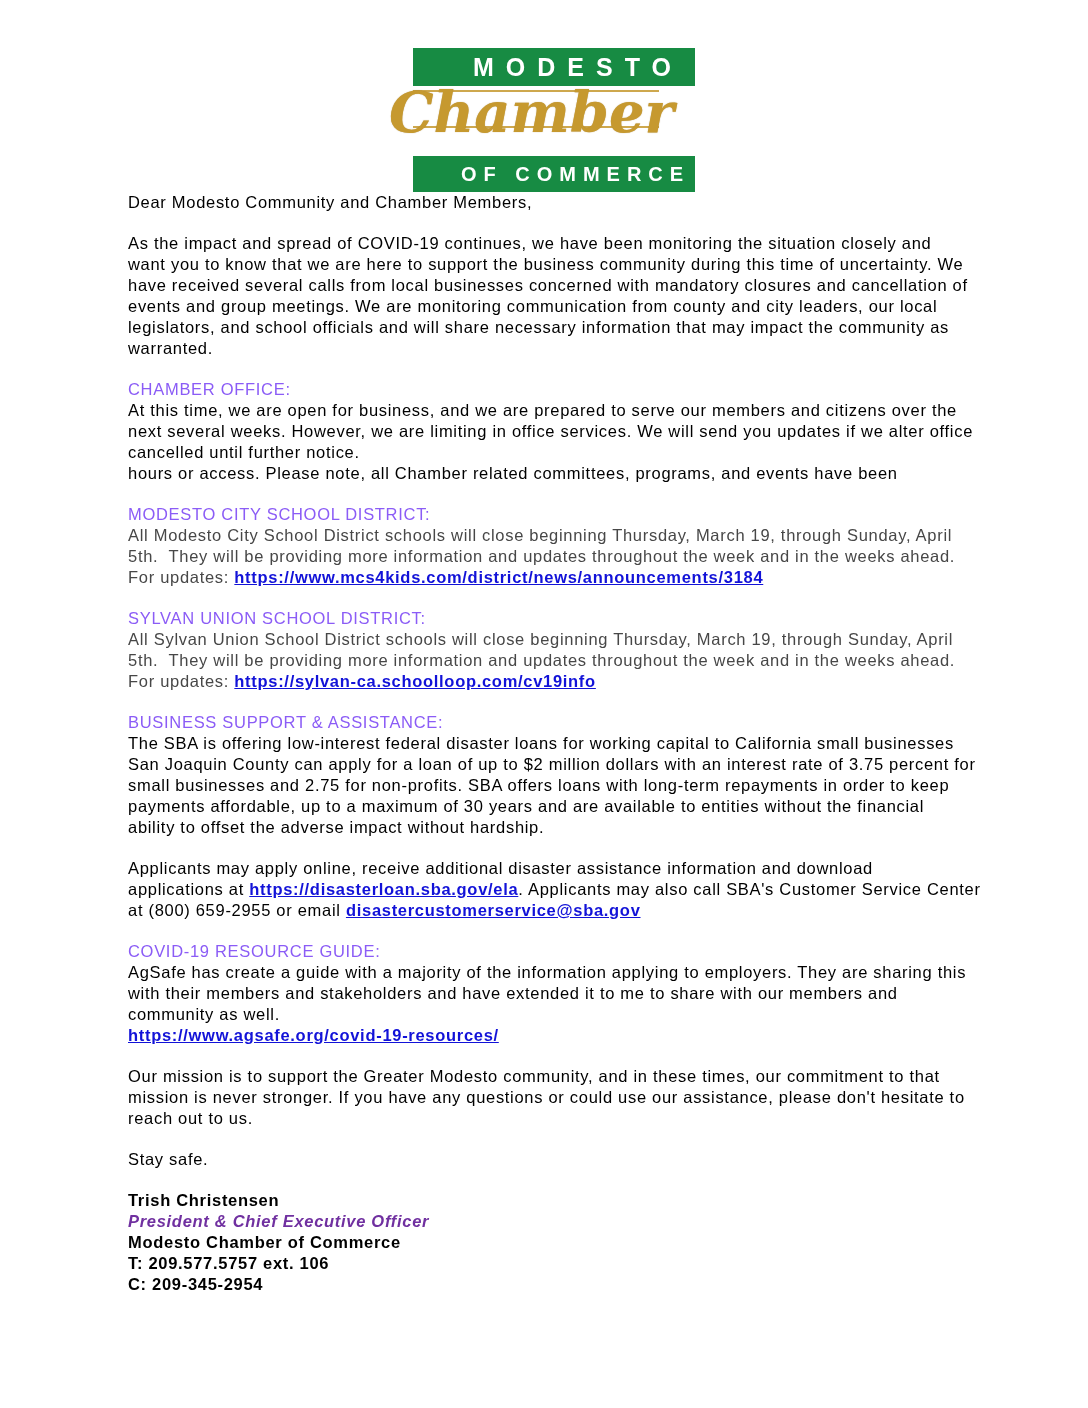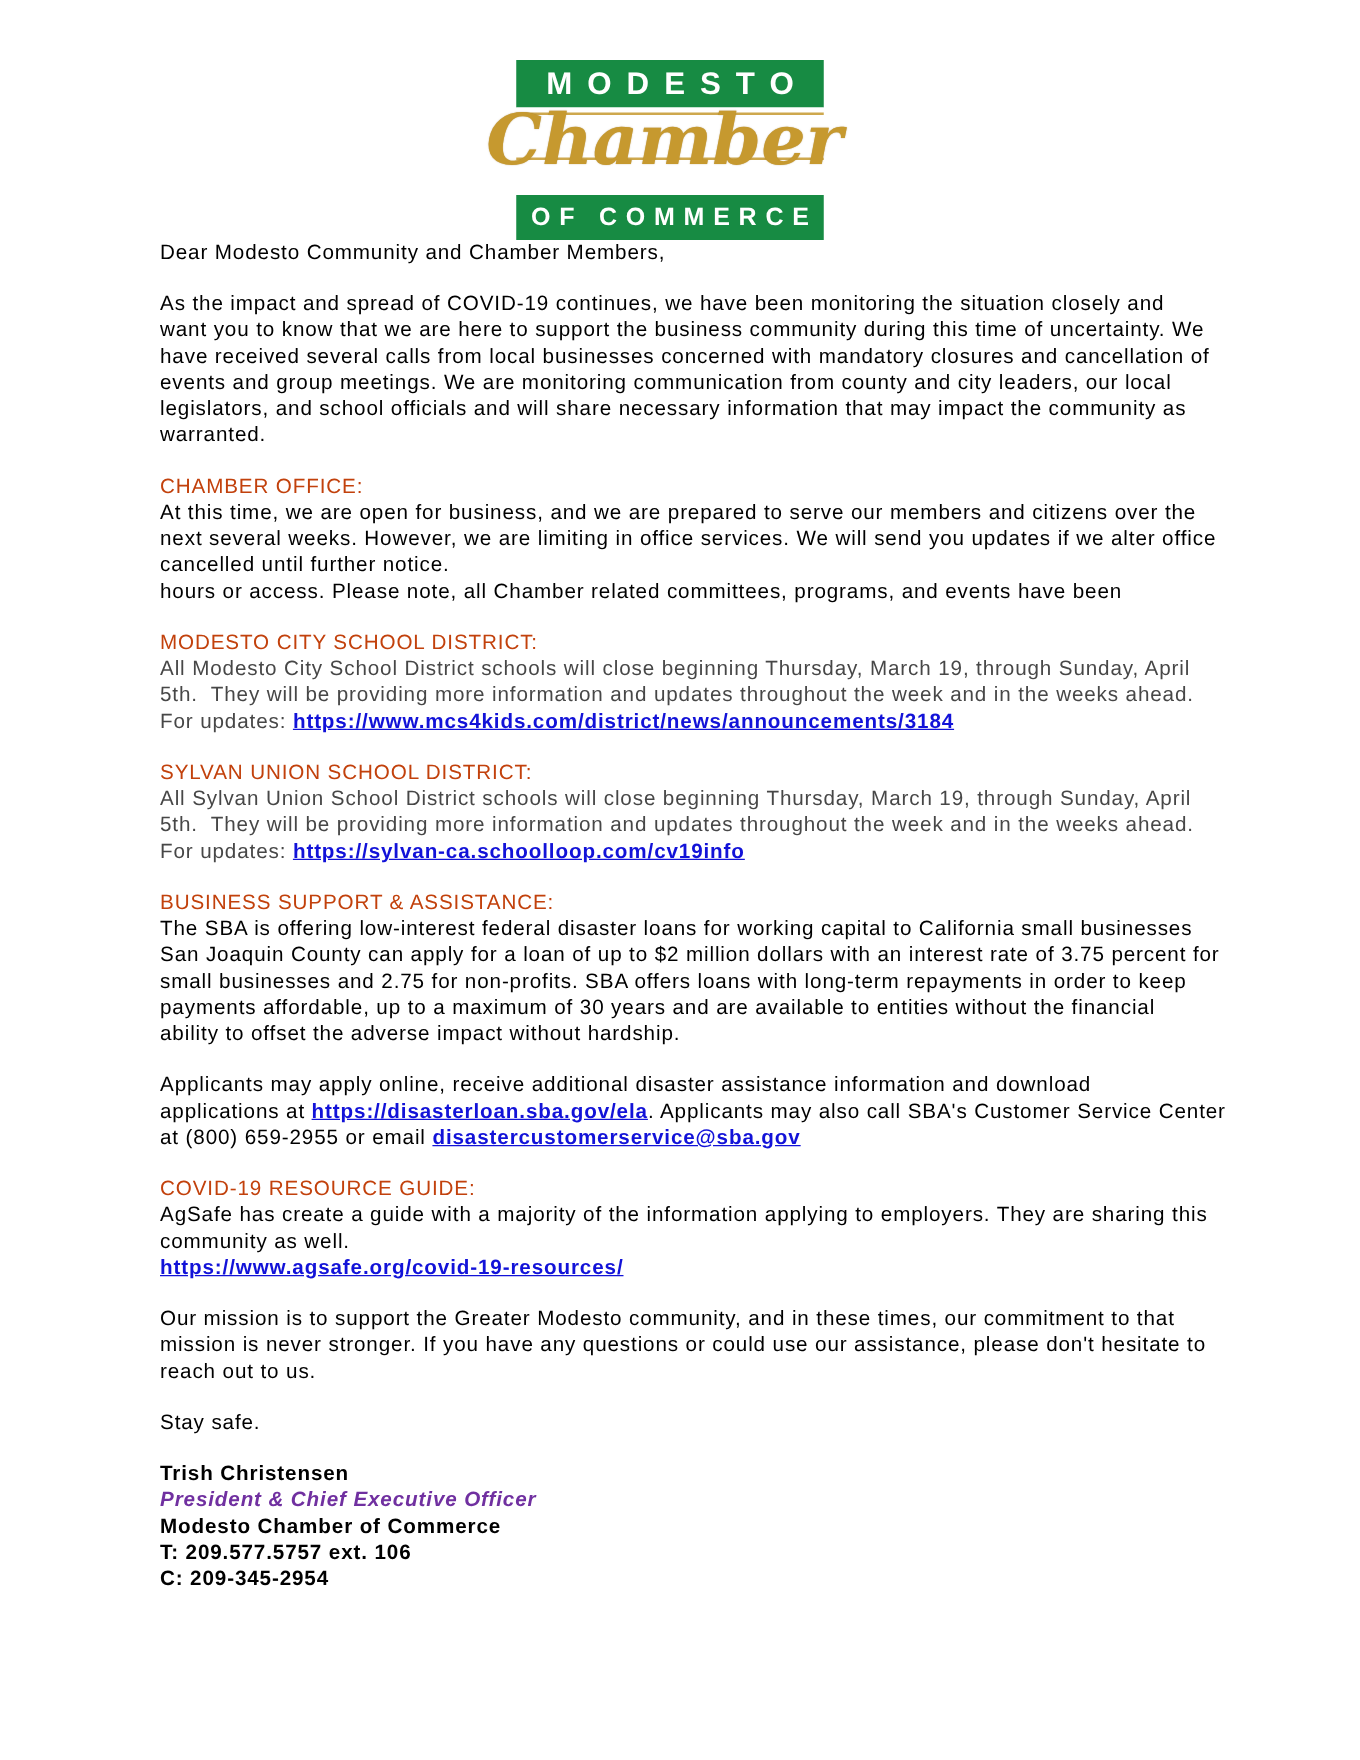--- a/index.html
+++ b/index.html
@@ -24,20 +24,21 @@
   .logo .bar {
     position: absolute;
     left: 0;
     width: 246px;
     background: var(--logo-green, #178B43);
     color: #ffffff;
     font-weight: bold;
     display: flex;
     align-items: center;
     justify-content: center;
+    padding-left: 36px;
   }
   .logo .bar.top {
     top: 0;
     height: 38px;
     font-size: 25px;
   }
   .logo .bar.top span { letter-spacing: 12px; margin-right: -12px; }
   .logo .bar.bottom {
     top: 88px;
     height: 36px;
@@ -86,21 +87,21 @@
     top: 192px;
     font-size: 16.5px;
     letter-spacing: 0.7px;
   }
   .ln {
     height: 21px;
     line-height: 21px;
     white-space: pre;
   }
   .greeting, .sec, .closing { margin-bottom: 20px; }
-  .heading { color: #c2410c; }
+  .heading { color: #8b5cf6; }
   .ln.light { color: #474747; }
   a.lnk {
     color: var(--link-blue, #1212D8);
     font-weight: bold;
     text-decoration: underline;
     cursor: pointer;
   }
   .sig .b { font-weight: bold; }
   .sig .title {
     color: var(--title-purple, #7030A0);
@@ -167,20 +168,21 @@
           <div class="ln"><span>ability to offset the adverse impact without hardship.</span></div>
         </section>
         <section class="sec">
           <div class="ln"><span>Applicants may apply online, receive additional disaster assistance information and download</span></div>
           <div class="ln"><span>applications at </span><a href="#" class="lnk">https://disasterloan.sba.gov/ela</a><span>. Applicants may also call SBA's Customer Service Center</span></div>
           <div class="ln"><span>at (800) 659-2955 or email </span><a href="#" class="lnk">disastercustomerservice@sba.gov</a></div>
         </section>
         <section class="sec">
           <div class="ln heading">COVID-19 RESOURCE GUIDE:</div>
           <div class="ln"><span>AgSafe has create a guide with a majority of the information applying to employers. They are sharing this</span></div>
+          <div class="ln"><span>with their members and stakeholders and have extended it to me to share with our members and</span></div>
           <div class="ln"><span>community as well.</span></div>
           <div class="ln"><a href="#" class="lnk">https://www.agsafe.org/covid-19-resources/</a></div>
         </section>
         <section class="sec">
           <div class="ln"><span>Our mission is to support the Greater Modesto community, and in these times, our commitment to that</span></div>
           <div class="ln"><span>mission is never stronger. If you have any questions or could use our assistance, please don't hesitate to</span></div>
           <div class="ln"><span>reach out to us.</span></div>
         </section>
       </div>
 

